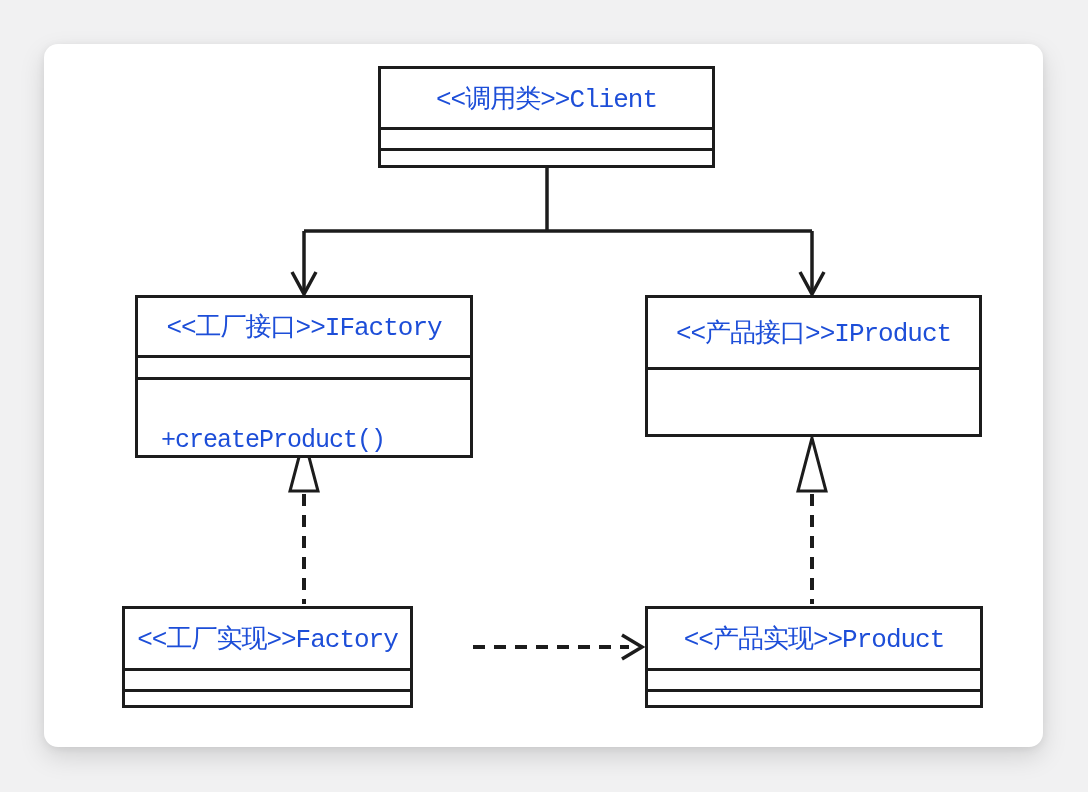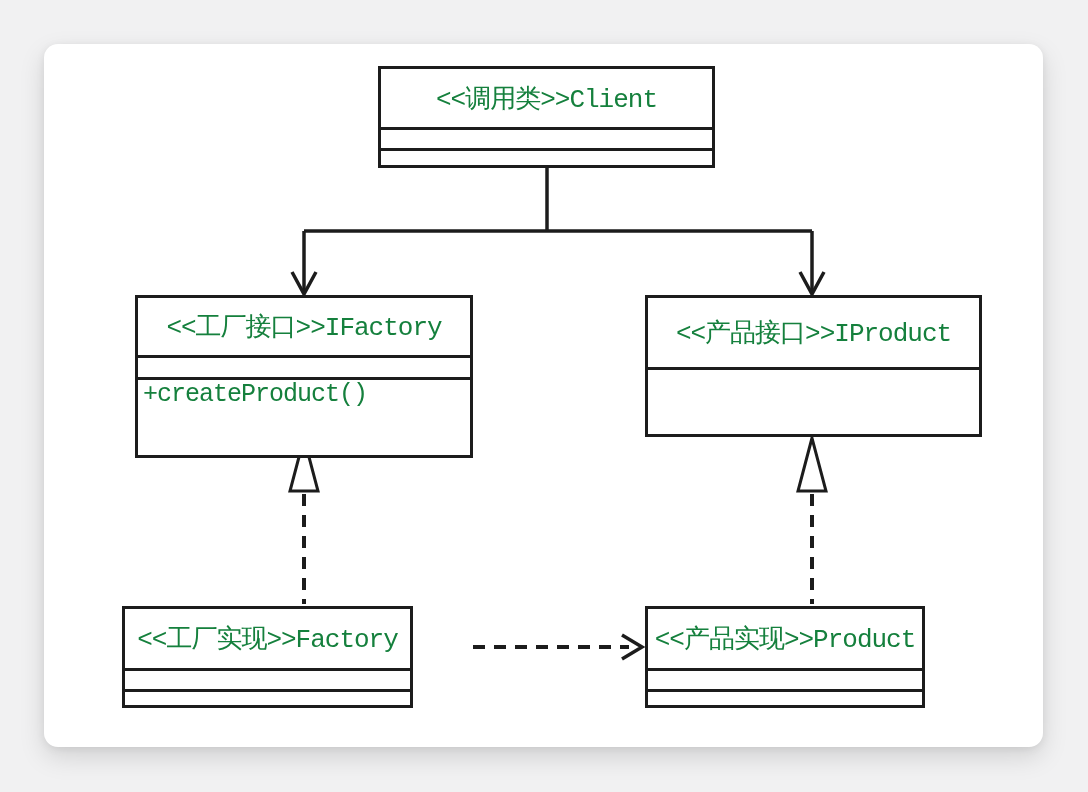--- a/index.html
+++ b/index.html
@@ -24,31 +24,31 @@
   .line-solid   { fill: none; stroke: #1c1c1c; stroke-width: 3.5; }
   .line-dashed  { fill: none; stroke: #1c1c1c; stroke-width: 4; stroke-dasharray: 12 9; }
   .arrow-open   { fill: none; stroke: #1c1c1c; stroke-width: 3.5; stroke-linejoin: miter; }
   .arrow-hollow { fill: #ffffff; stroke: #1c1c1c; stroke-width: 3; stroke-linejoin: miter; }
   .uml-class {
     position: absolute;
     background: #ffffff;
     border: 3px solid #1c1c1c;
     display: flex;
     flex-direction: column;
-    color: #15803d;
+    color: #1d4ed8;
   }
   .uml-title {
     display: flex; align-items: center; justify-content: center;
     font-size: 26px; letter-spacing: -1px; white-space: nowrap;
   }
   .uml-sec { border-top: 3px solid #1c1c1c; }
   .uml-sec.grow { flex: 1 1 auto; }
   .uml-sec.method {
-    display: flex; align-items: flex-start;
-    padding-left: 5px;
+    display: flex; align-items: flex-end;
+    padding-left: 23px;
     font-size: 25px; letter-spacing: -1px; white-space: nowrap;
   }
 </style>
 </head>
 <body>
 
 <div class="card">
 
   <svg class="connector-layer" width="999" height="703" viewBox="0 0 999 703" xmlns="http://www.w3.org/2000/svg">
 
@@ -103,21 +103,21 @@
   </div>
 
   <div class="uml-class" style="left:78px; top:562px; width:291px; height:102px;">
     <div class="uml-title" style="height:59px">
       <span>&lt;&lt;工厂实现&gt;&gt;Factory</span>
     </div>
     <div class="uml-sec" style="height:21px"></div>
     <div class="uml-sec grow"></div>
   </div>
 
-  <div class="uml-class" style="left:601px; top:562px; width:280px; height:102px;">
+  <div class="uml-class" style="left:601px; top:562px; width:338px; height:102px;">
     <div class="uml-title" style="height:59px">
       <span>&lt;&lt;产品实现&gt;&gt;Product</span>
     </div>
     <div class="uml-sec" style="height:21px"></div>
     <div class="uml-sec grow"></div>
   </div>
 
 </div>
 
 </body></html>

